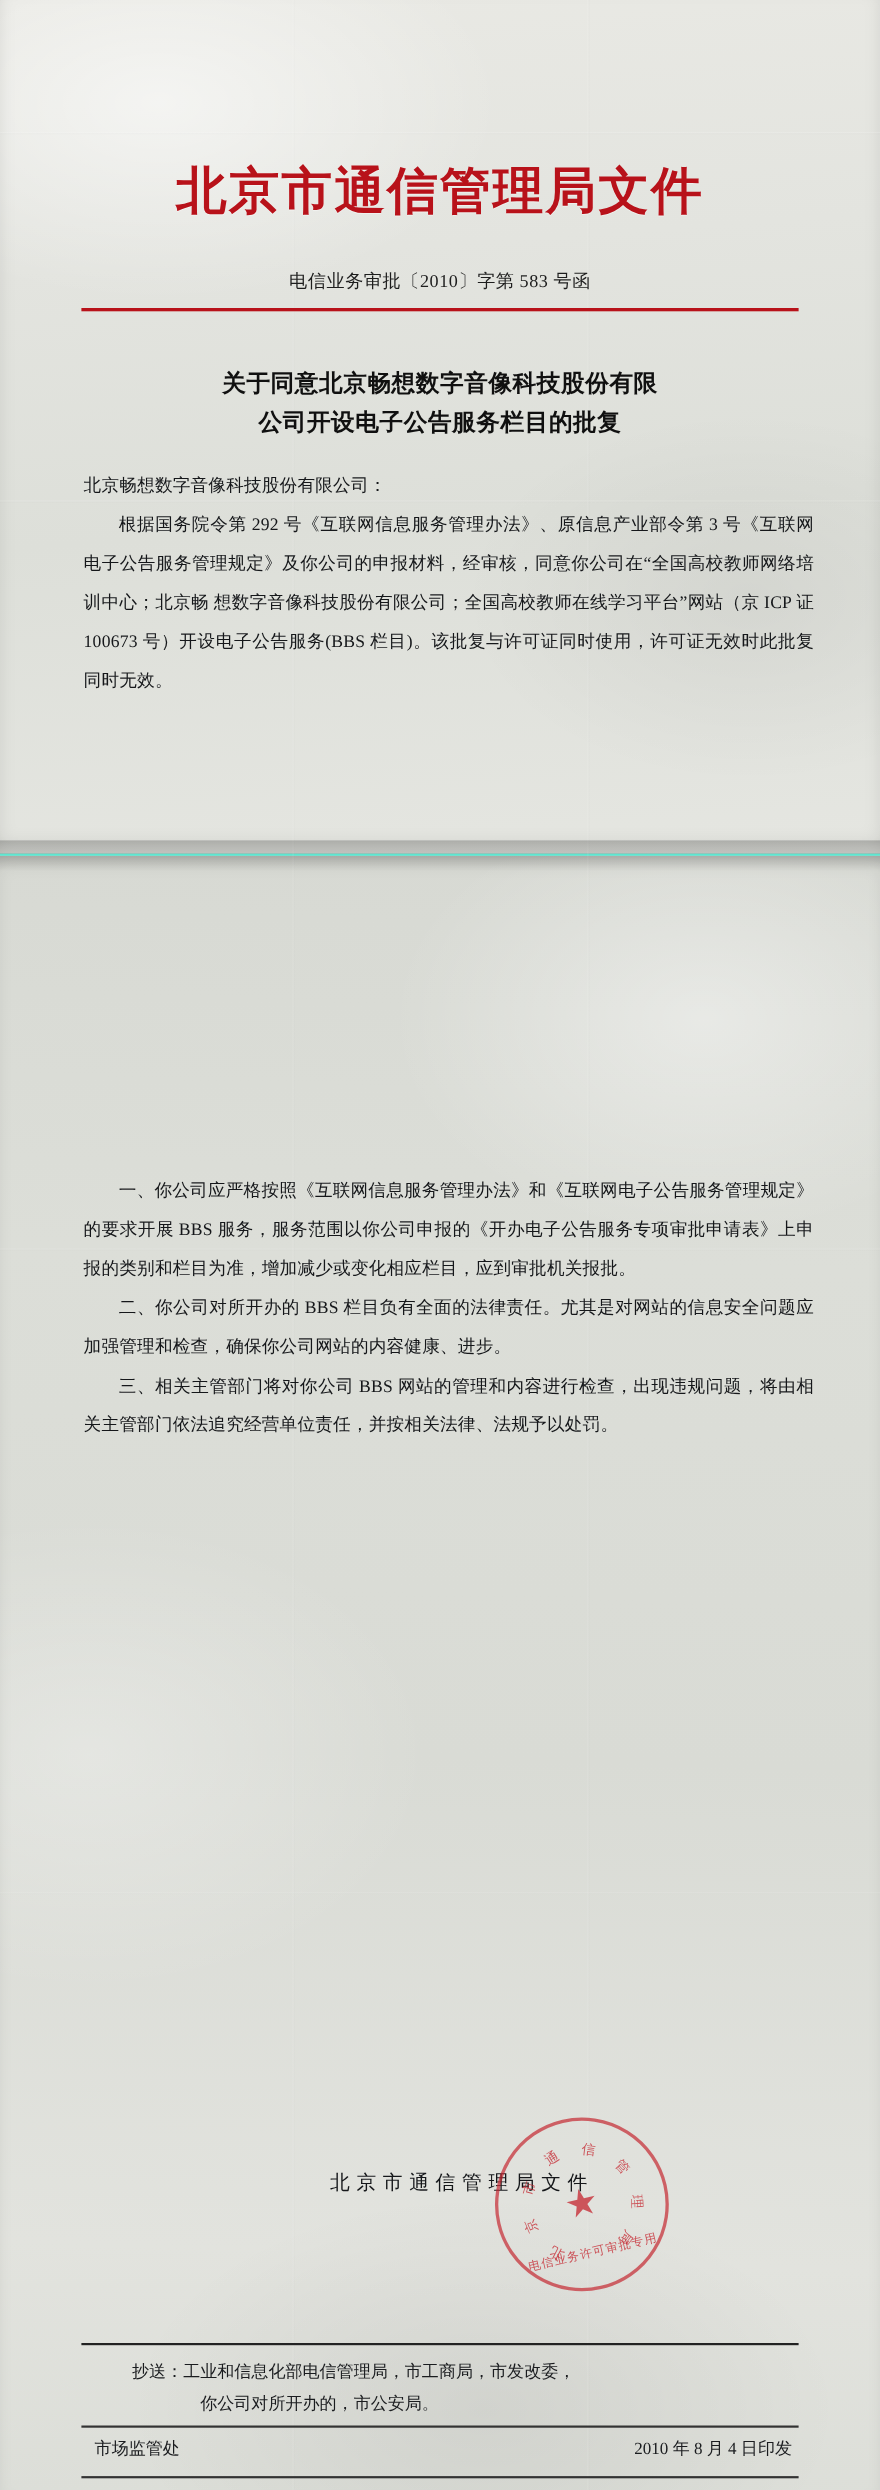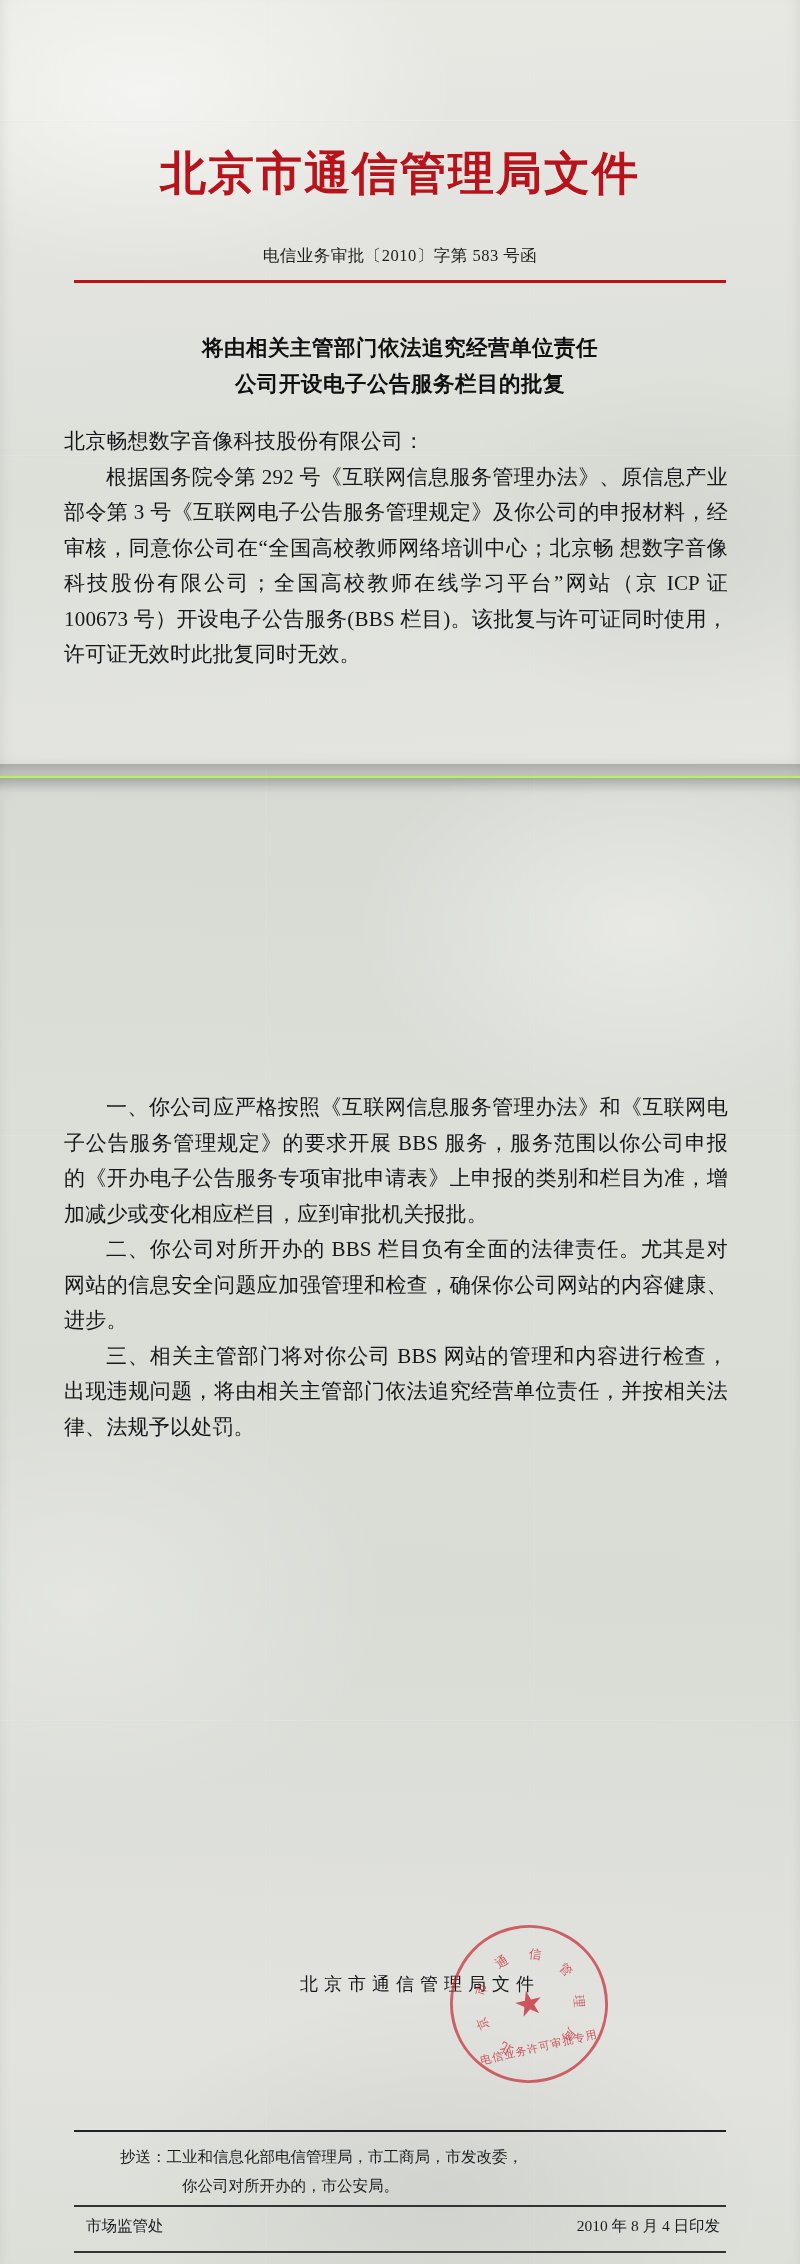--- a/index.html
+++ b/index.html
@@ -10,21 +10,21 @@
   body {
     width: 800px;
     height: 2264px;
     font-family: "Liberation Serif", "DejaVu Serif", serif;
     overflow: hidden;
   }
   .page-wrap {
     position: relative;
     width: 800px;
     height: 1764px;
-    background: #bef264;
+    background: #5eead4;
   }
   
   .sheet {
     position: absolute;
     left: 0;
     width: 800px;
     background:
       radial-gradient(ellipse 520px 300px at 18% 12%, rgba(255,255,255,0.55), rgba(255,255,255,0) 60%),
       radial-gradient(ellipse 400px 260px at 85% 70%, rgba(0,0,0,0.05), rgba(0,0,0,0) 65%),
       linear-gradient(176deg, #e9e9e4 0%, #e3e4df 30%, #dddfd9 60%, #e5e6e1 100%);
@@ -107,31 +107,31 @@
     width: 652px;
     text-align: center;
     font-size: 21.5px;
     font-weight: bold;
     line-height: 36px;
     color: #101010;
     letter-spacing: 0.5px;
   }
   .body-block {
     position: absolute;
-    left: 64px;
+    left: 76px;
     width: 664px;
-    font-size: 21px;
+    font-size: 16px;
     line-height: 35.5px;
     color: #15171a;
     letter-spacing: 0.2px;
     text-align: justify;
     text-justify: inter-ideograph;
   }
   .body-1 { top: 424px; }
-  .body-2 { top: 1065px; margin-top: 25px; }
+  .body-2 { top: 1065px; }
   .body-block p { margin: 0; }
   .indent { text-indent: 2em; }
 
   .date-line {
     position: absolute;
     top: 1972px;
     left: 0;
     width: 800px;
     text-align: center;
     font-size: 18px;
@@ -249,21 +249,21 @@
 
   <div class="content">
 
     <div class="doc-title">北京市通信管理局文件</div>
 
     <div class="doc-number">电信业务审批〔2010〕字第 583 号函</div>
 
     <div class="red-rule"></div>
 
     <div class="subject">
-      <div>将由相关主管部门依法追究经营单位责任</div>
+      <div>关于同意北京畅想数字音像科技股份有限</div>
       <div>公司开设电子公告服务栏目的批复</div>
     </div>
 
     <div class="body-block body-1">
       <p>北京畅想数字音像科技股份有限公司：</p>
       <p class="indent">根据国务院令第 292 号《互联网信息服务管理办法》、原信息产业部令第 3 号《互联网电子公告服务管理规定》及你公司的申报材料，经审核，同意你公司在“全国高校教师网络培训中心；北京畅 想数字音像科技股份有限公司；全国高校教师在线学习平台”网站（京 ICP 证 100673 号）开设电子公告服务(BBS 栏目)。该批复与许可证同时使用，许可证无效时此批复同时无效。</p>
     </div>
 
     <div class="body-block body-2">
       <p class="indent">一、你公司应严格按照《互联网信息服务管理办法》和《互联网电子公告服务管理规定》的要求开展 BBS 服务，服务范围以你公司申报的《开办电子公告服务专项审批申请表》上申报的类别和栏目为准，增加减少或变化相应栏目，应到审批机关报批。</p>

